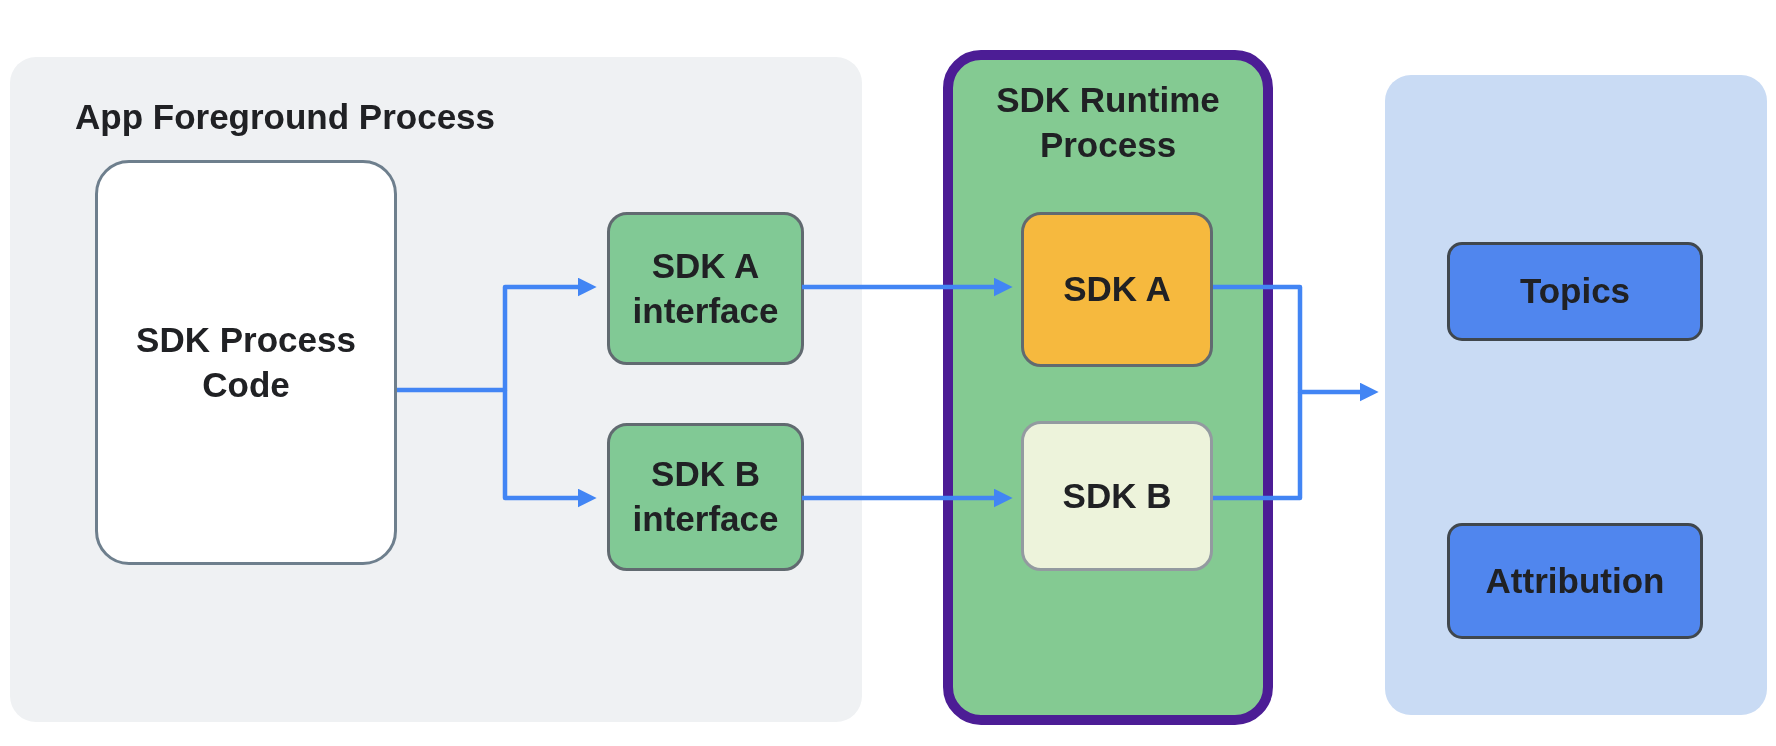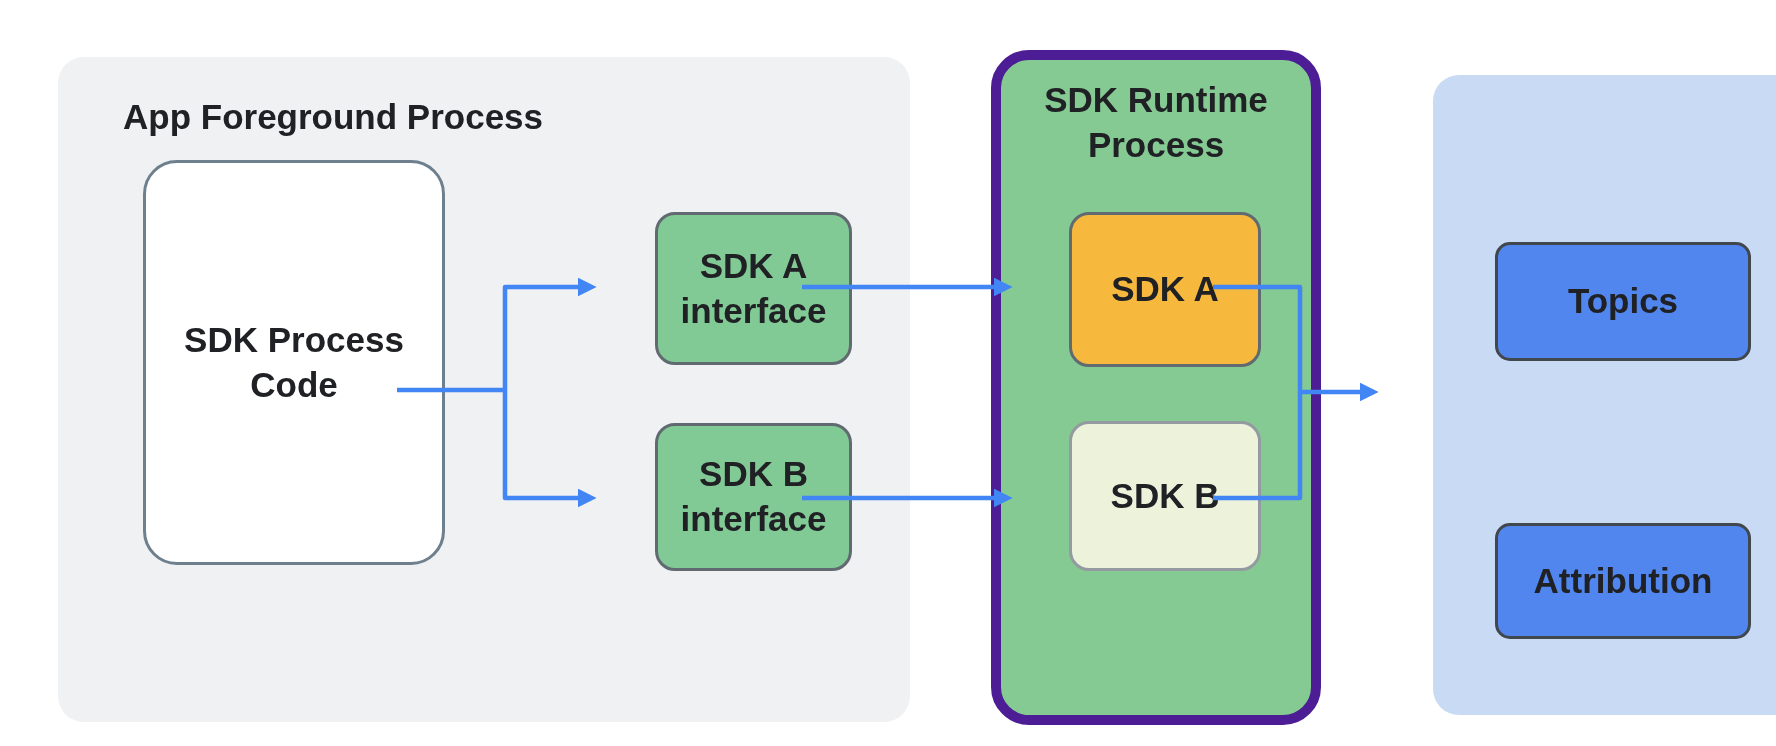--- a/index.html
+++ b/index.html
@@ -4,21 +4,21 @@
 <style>
   html,body { margin:0; padding:0; background:#ffffff; }
   .canvas {
     position:relative;
     width:1776px; height:746px;
     background:#ffffff;
     font-family:"Liberation Sans", sans-serif;
     color:#202124;
     overflow:hidden;
   }
-  .container { position:absolute; box-sizing:border-box;margin-left:48px; }
+  .container { position:absolute; box-sizing:border-box; }
 
   
   .app {
     left:10px; top:57px; width:852px; height:665px;
     background:#EFF1F3; border-radius:26px;
   }
   .app-title {
     position:absolute; left:65px; top:40px;
     font-size:35px; font-weight:600; white-space:nowrap;
   }
@@ -66,21 +66,21 @@
   }
   .ads-title {
     position:absolute; left:0; right:0; top:30px;
     text-align:center; font-size:35px; font-weight:600; line-height:1.28;
   }
   .ads-title .label { display:inline-block; width:310px; }
   .api {
     left:62px; width:256px;
     background:#5086EE; border:3px solid #40474D; border-radius:15px;
   }
-  .api-topics { top:167px; height:119px; }
+  .api-topics { top:167px; height:99px; }
   .api-fledge { top:308px; height:100px; }
   .api-attribution { top:448px; height:116px; }
 
   
   .arrows {
     position:absolute; left:0; top:0; width:1776px; height:746px;
     pointer-events:none; z-index:5;
   }
   .arrows path.flow {
     fill:none; stroke:#4285F4; stroke-width:4.5px; stroke-linejoin:round;

